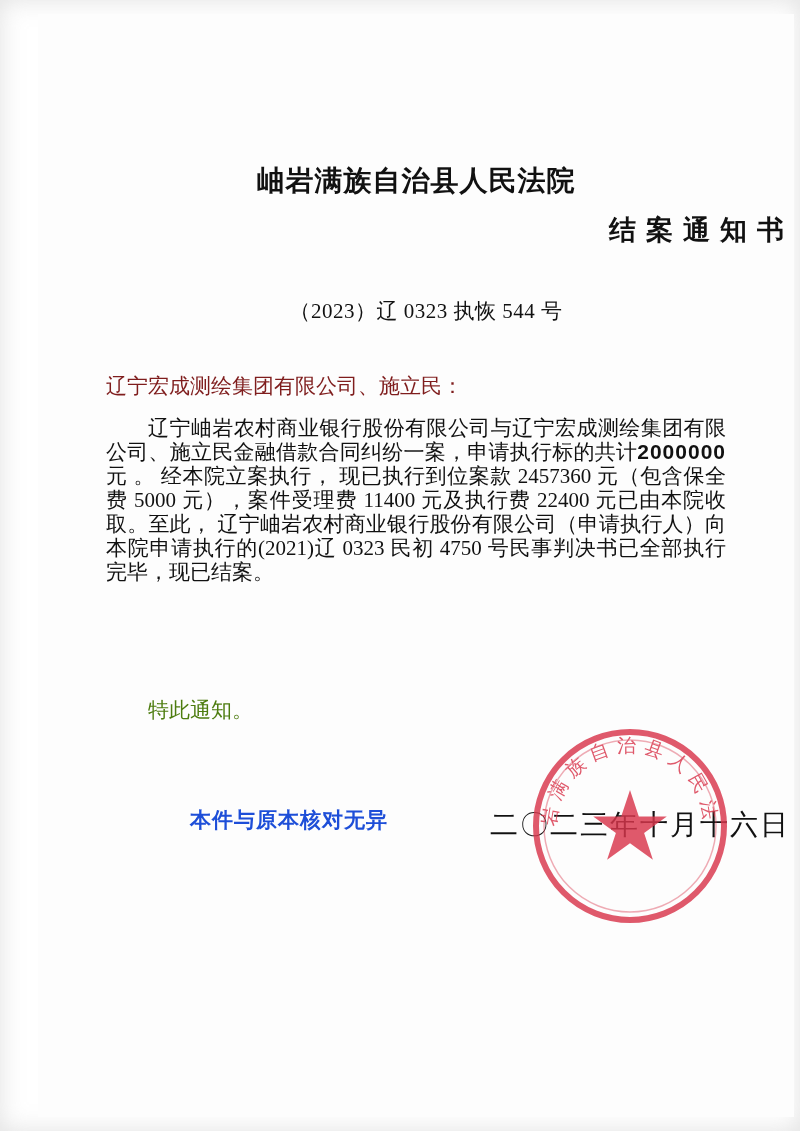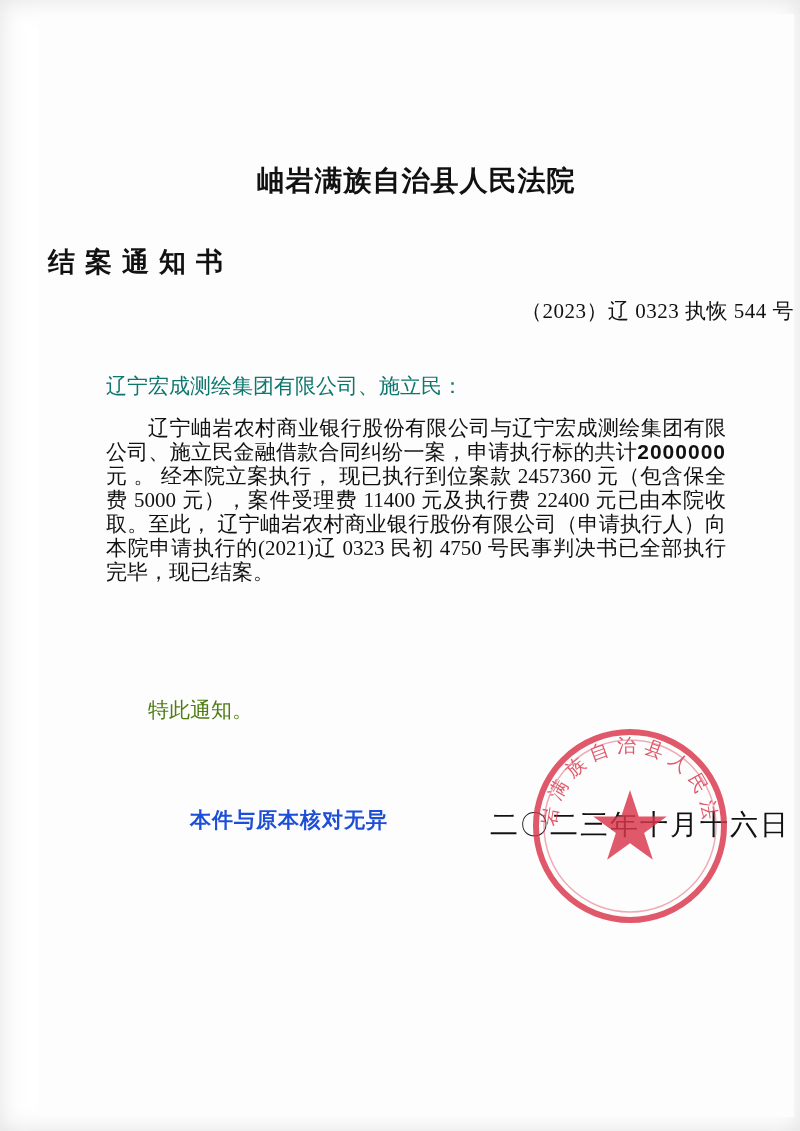--- a/index.html
+++ b/index.html
@@ -46,48 +46,47 @@
     font-weight: bold;
     font-size: 28px;
     letter-spacing: 1px;
     color: #111;
   }
   .doc-subtitle {
     position: absolute;
     top: 198px;
     left: 0;
     width: 756px;
-    text-align: left;
+    text-align: right;
     font-family: "Liberation Sans", "DejaVu Sans", sans-serif;
     font-weight: bold;
     font-size: 27px;
     letter-spacing: 10px;
     text-indent: 10px;
     color: #111;
-    margin-top: 32px;
   }
   .case-number {
     position: absolute;
     top: 283px;
     left: 0;
     width: 756px;
-    text-align: right;
+    text-align: center;
     font-size: 21px;
     color: #111;
     letter-spacing: 0.5px;
     padding-left: 20px;
     box-sizing: border-box;
   }
   .recipient {
     position: absolute;
     top: 358px;
     left: 68px;
     font-family: "Liberation Sans", "DejaVu Sans", sans-serif;
     font-size: 21px;
-    color: #0f766e;
+    color: #7f1d1d;
   }
   .body-text {
     position: absolute;
     top: 402px;
     left: 68px;
     width: 620px;
     font-size: 21px;
     line-height: 24px;
     color: #111;
     text-align: justify;

